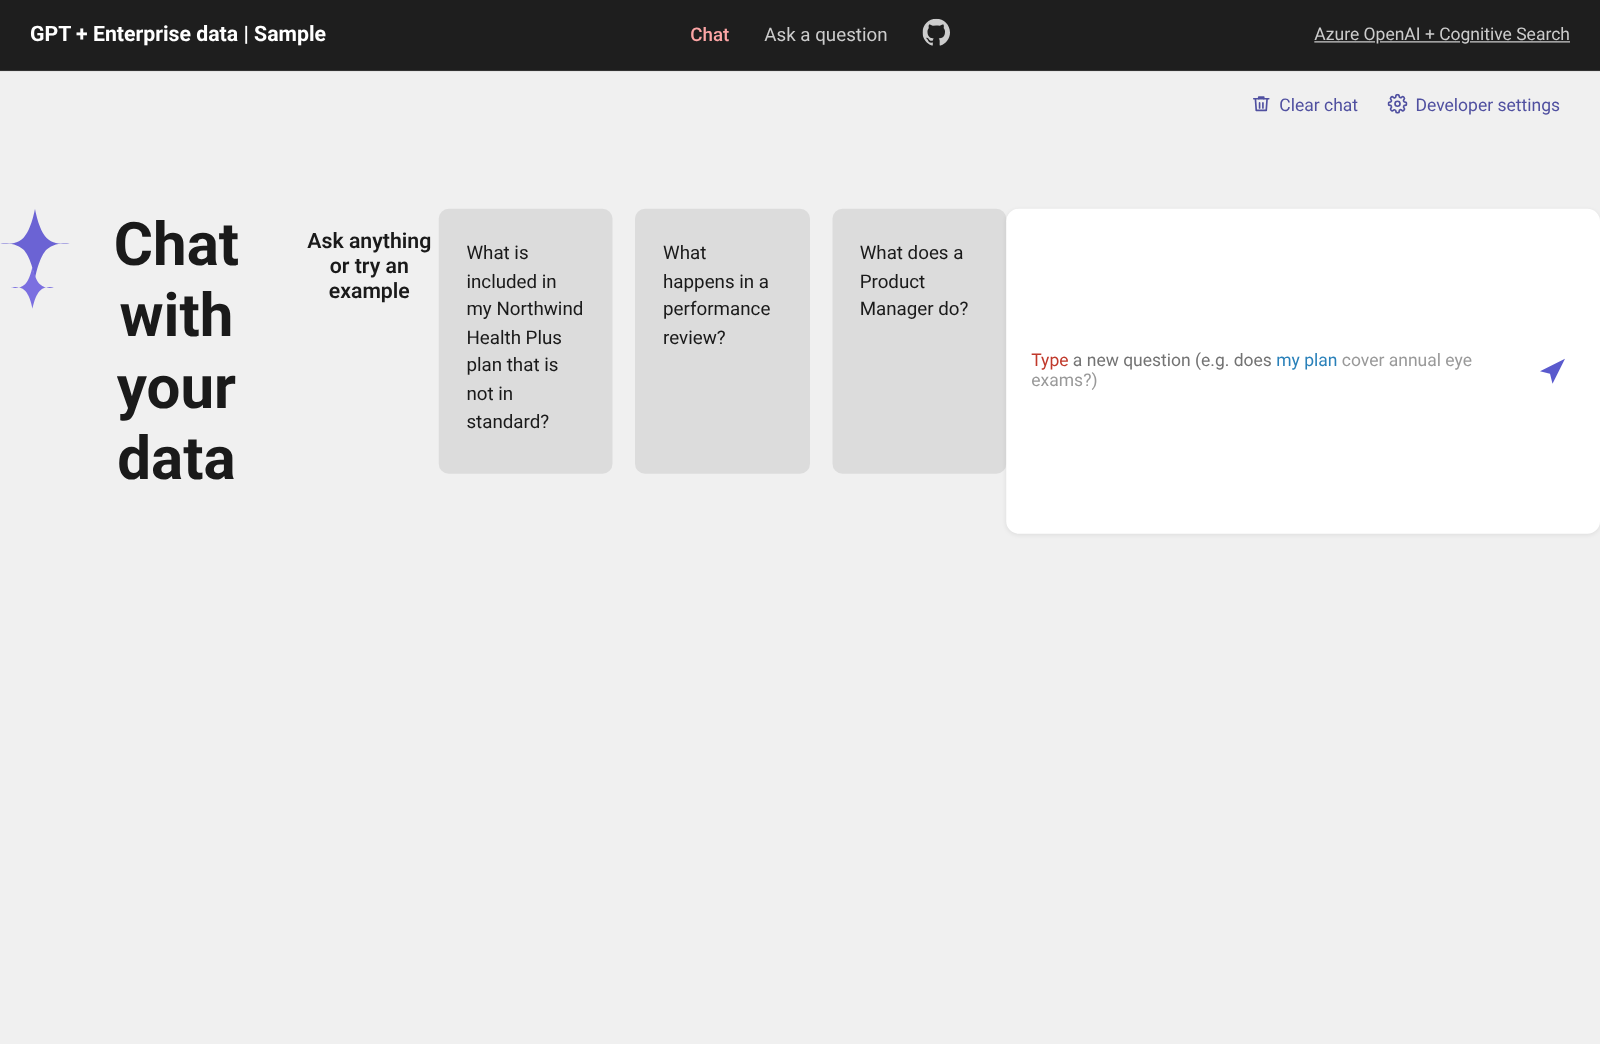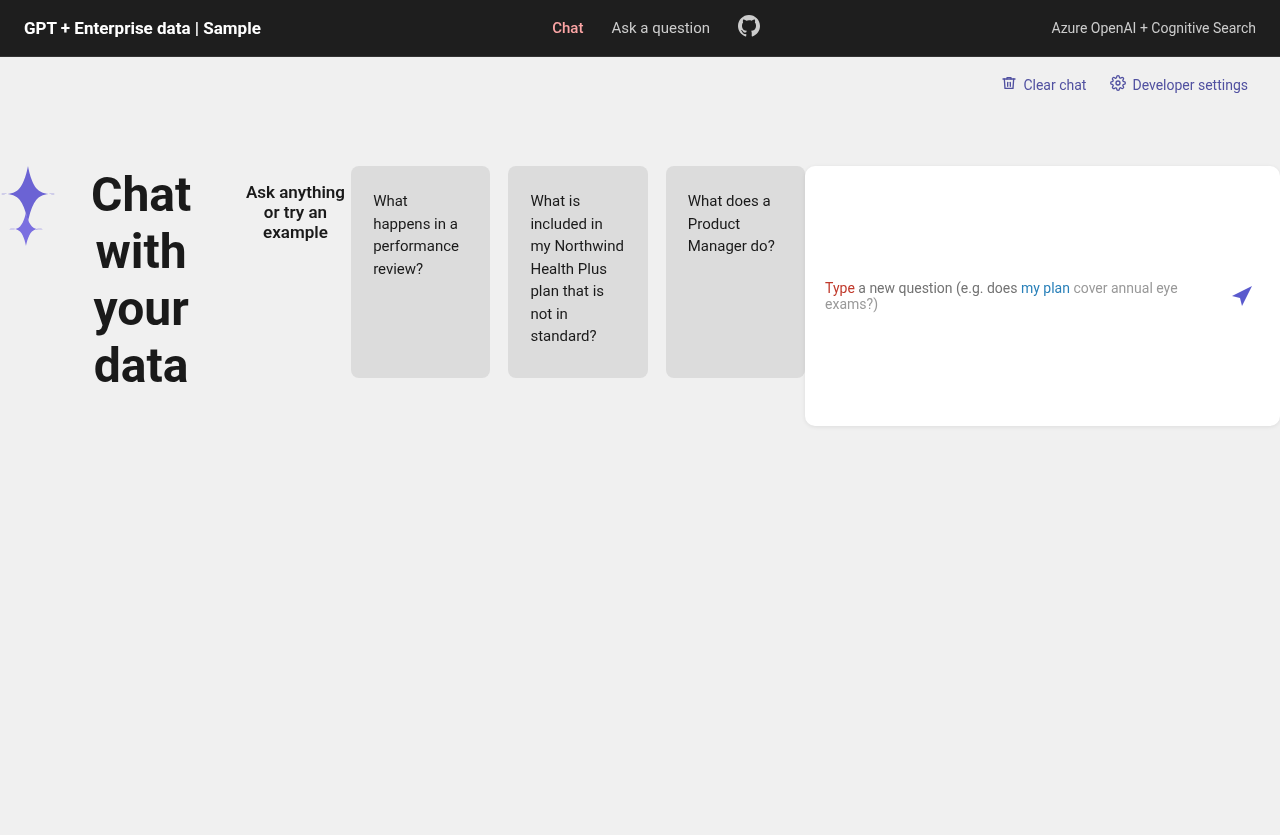--- a/index.html
+++ b/index.html
@@ -52,20 +52,21 @@
     .github-icon {
       color: #cccccc;
       cursor: pointer;
       font-size: 20px;
     }
 
     .nav-right {
       color: #cccccc;
       font-size: 14px;
       margin-left: auto;
+      text-decoration: underline;
     }
 
     
     .action-bar {
       display: flex;
       justify-content: flex-end;
       align-items: center;
       padding: 18px 32px 12px 32px;
       gap: 24px;
       background: #f0f0f0;
@@ -248,22 +249,22 @@
     </svg>
     <svg class="sparkle-small" viewBox="0 0 40 40" fill="#7b6fe0">
       <path d="M20 0 C20 0 22 12 27 17 C32 22 40 20 40 20 C40 20 32 18 27 23 C22 28 20 40 20 40 C20 40 18 28 13 23 C8 18 0 20 0 20 C0 20 8 22 13 17 C18 12 20 0 20 0Z"></path>
     </svg>
   </div>
 
   <h1 class="page-title">Chat with your data</h1>
   <p class="subtitle">Ask anything or try an example</p>
 
   <div class="cards-row">
+    <div class="example-card">What is included in my Northwind Health Plus plan that is not in standard?</div>
     <div class="example-card">What happens in a performance review?</div>
-    <div class="example-card">What is included in my Northwind Health Plus plan that is not in standard?</div>
     <div class="example-card">What does a Product Manager do?</div>
   </div>
 
   <div class="chat-input-container">
     <span class="placeholder-text">
       <span style="color:#c0392b;">Type</span>
       <span style="color:#737373;"> a new question (e.g. does </span>
       <span style="color:#2980b9;">my plan</span>
       <span style="color:#999;"> cover annual eye exams?)</span>
     </span>

